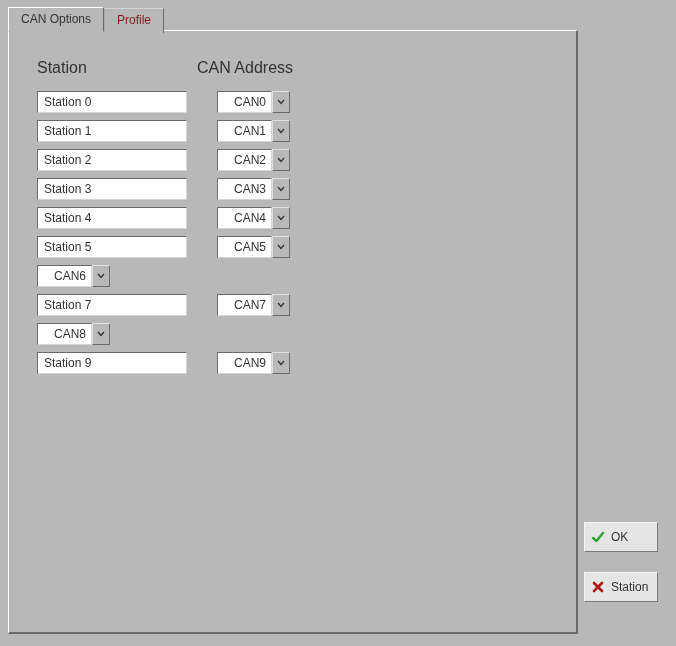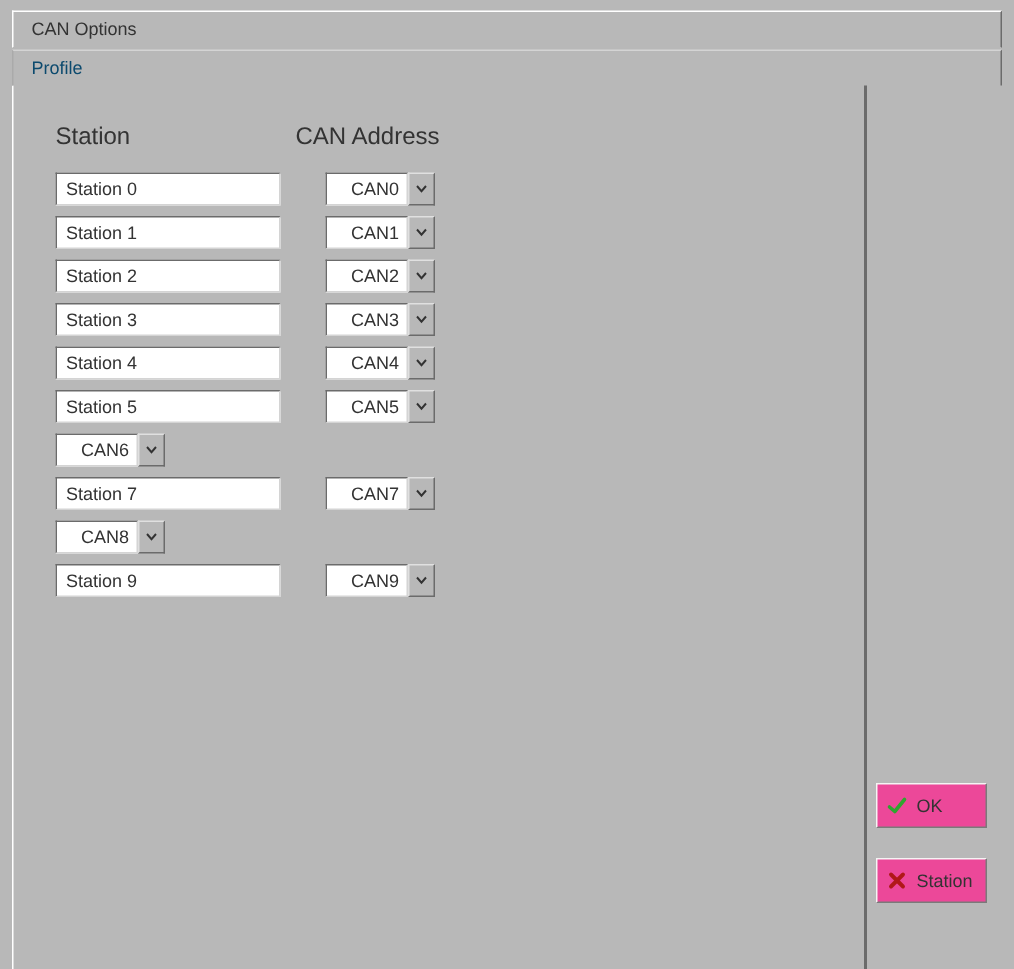--- a/index.html
+++ b/index.html
@@ -19,21 +19,20 @@
     left: 8px;
     top: 6px;
     width: 660px;
     height: 632px;
   }
   
   .tab-strip {
     display: flex;
     position: relative;
     z-index: 2;
-    flex-direction: column;
   }
   .tab {
     padding: 4px 12px 5px 12px;
     background: #b8b8b8;
     border: 1px solid #888;
     border-bottom: none;
     margin-right: 0;
     font-size: 12px;
     color: #333;
     cursor: default;
@@ -46,21 +45,21 @@
     border-width: 1px;
     z-index: 3;
     top: 1px;
   }
   .tab.inactive {
     border: 1px solid #888;
     border-left: 1px solid #aaa;
     border-top: 1px solid #d4d4d4;
     border-right: 1px solid #6b6b6b;
     border-bottom: none;
-    color: #0c4a6e;
+    color: #7f1d1d;
     top: 2px;
   }
   
   .panel {
     position: relative;
     width: 570px;
     height: 604px;
     background: #b8b8b8;
     border-top: 1px solid #fff;
     border-left: 1px solid #fff;
@@ -140,21 +139,21 @@
   
   .side-buttons {
     position: absolute;
     right: 10px;
     top: 516px;
     width: 74px;
   }
   .btn {
     width: 74px;
     height: 30px;
-    background: #ec4899;
+    background: #e5e5e5;
     border: 1px solid;
     border-top-color: #f4f4f4;
     border-left-color: #f4f4f4;
     border-right-color: #7a7a7a;
     border-bottom-color: #7a7a7a;
     display: flex;
     align-items: center;
     padding: 0 6px;
     gap: 6px;
     font-size: 12px;

